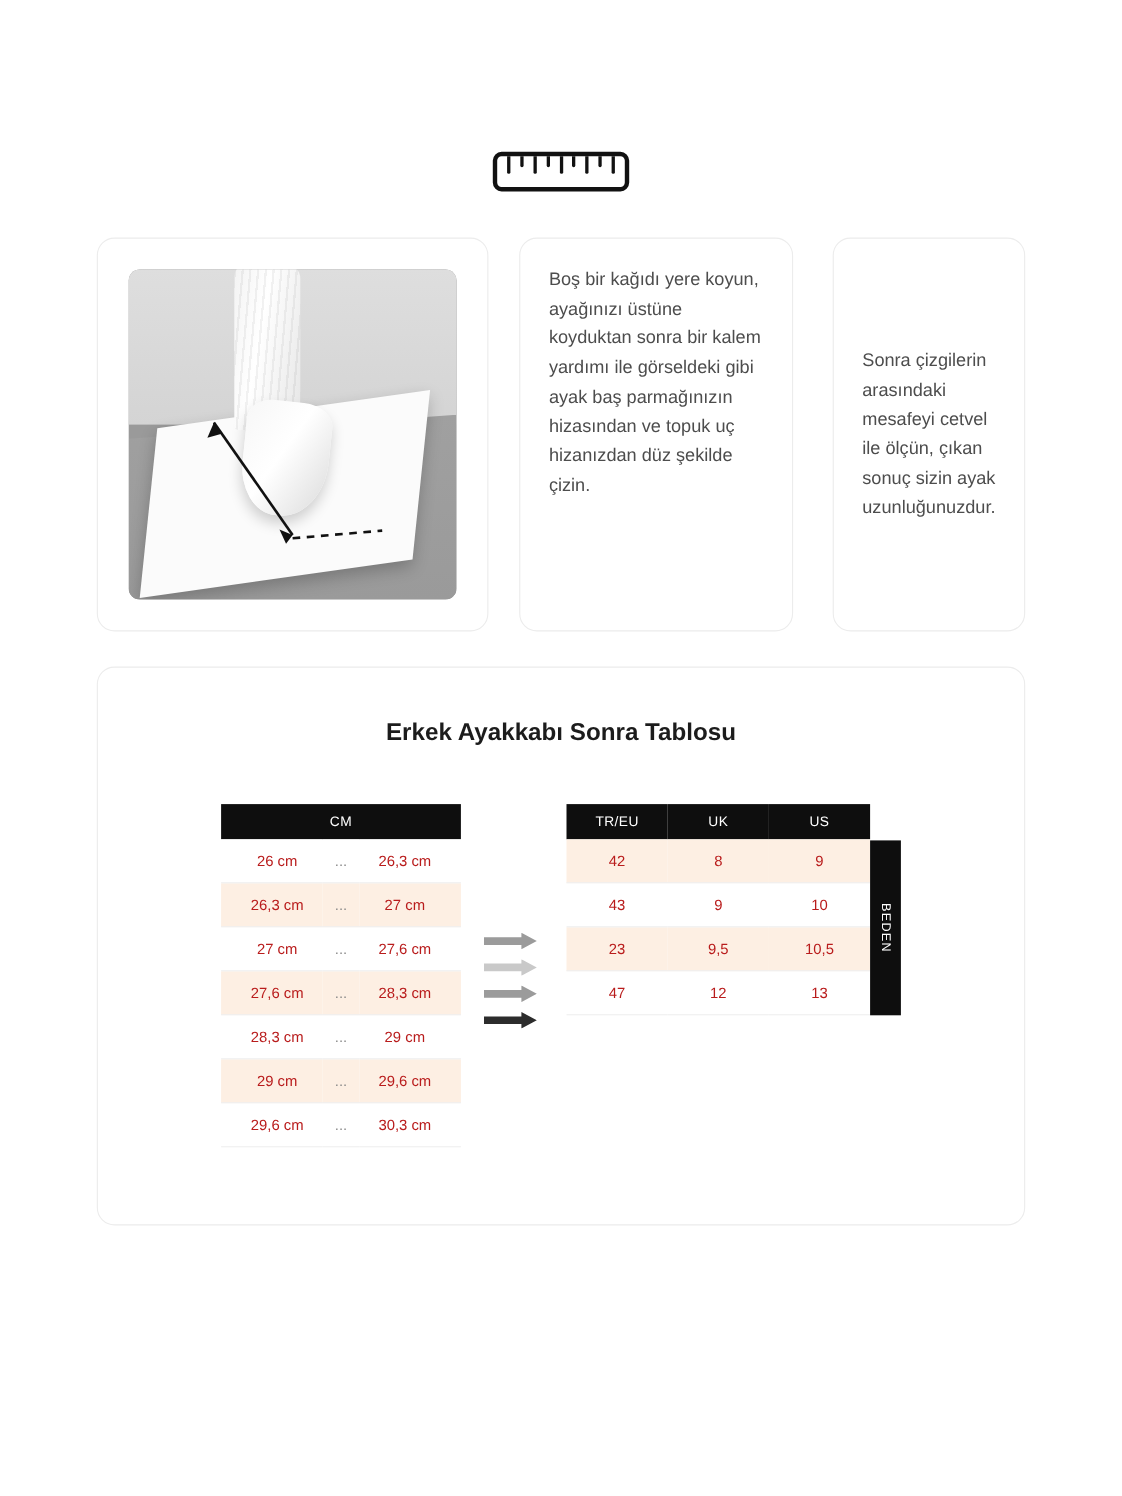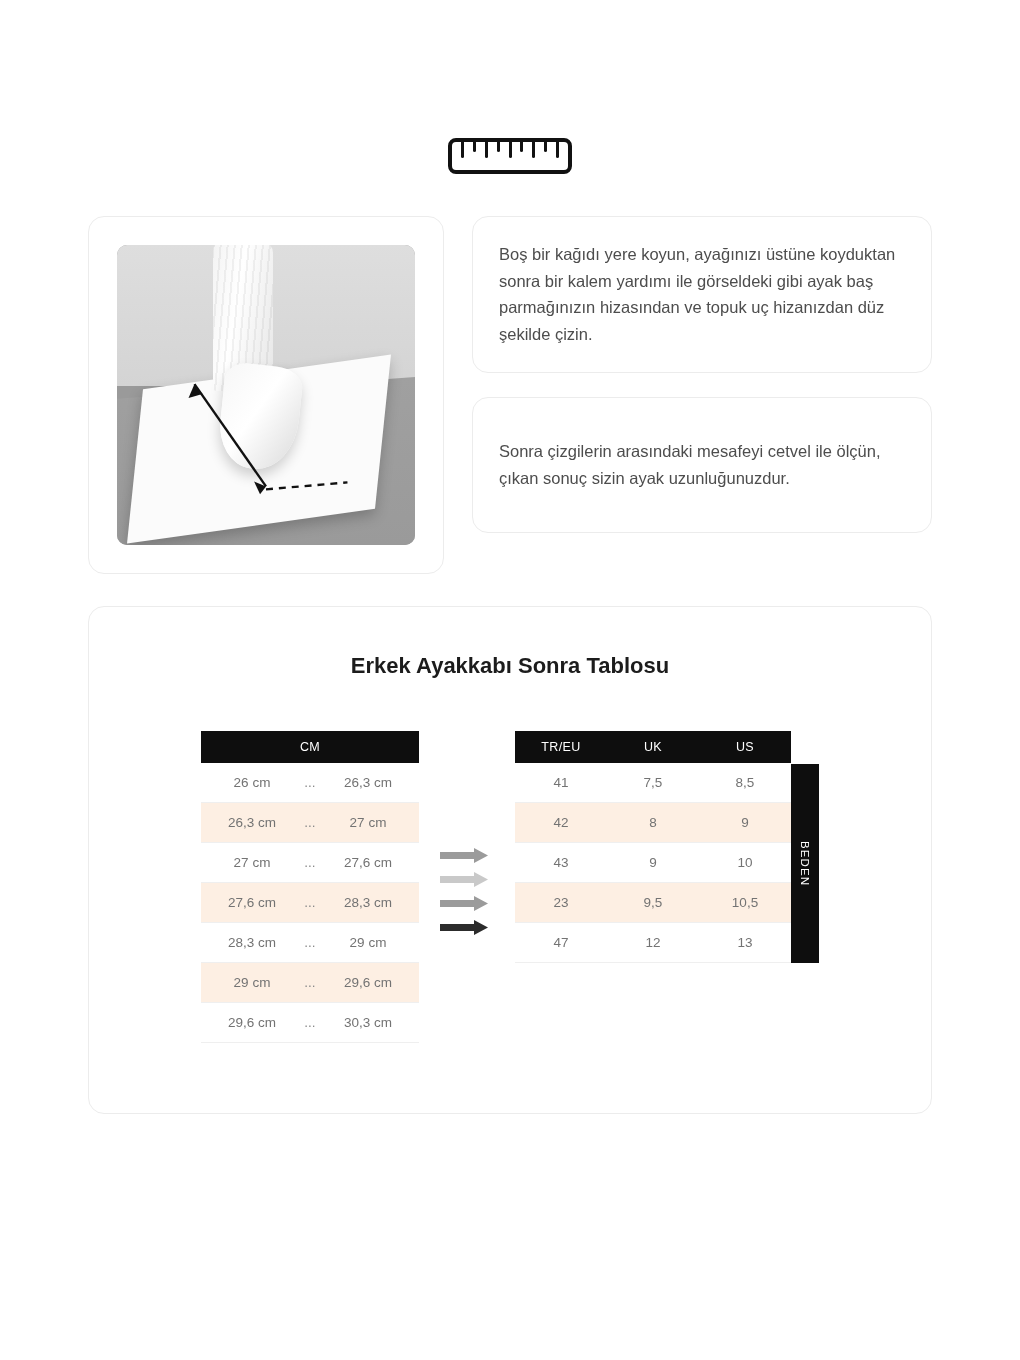--- a/index.html
+++ b/index.html
@@ -122,22 +122,22 @@
     width: 78px; height: 104px;
     background: linear-gradient(120deg, #f7f7f7 0%, #ffffff 45%, #dcdcdc 100%);
     border-radius: 22px 28px 40px 34px / 18px 20px 52px 46px;
     transform: rotate(6deg);
     box-shadow: 0 7px 13px rgba(0,0,0,0.18);
   }
   .ph-svg { position: absolute; inset: 0; }
 
   .text-col {
     display: flex;
-    flex-direction: column;
-    gap: 24px;
+    flex-direction: row;
+    gap: 36px;
     flex: 1;
   }
   .text-card {
     padding: 24px 26px;
     font-size: 16.5px;
     line-height: 1.62;
     color: #4d4d4d;
   }
   .text-card.one { min-height: 146px; }
   .text-card.two { min-height: 136px; display: flex; align-items: center; }
@@ -180,21 +180,21 @@
     background: #0e0e0e;
     color: #ffffff;
     font-size: 12.5px;
     font-weight: normal;
     letter-spacing: 0.4px;
     padding: 9px 0;
     width: 92px;
   }
   .t-cm td, .t-size td {
     font-size: 13.5px;
-    color: #737373;
+    color: #b91c1c;
     text-align: center;
     padding: 12px 0;
     border-bottom: 1px solid #efefef;
     background: #ffffff;
   }
   .t-cm td.sep { color: #8a8a8a; width: 34px; }
   tr.alt td { background: #fdefe3; }
   .t-cm td:first-child { padding-left: 10px; }
   .t-cm td:last-child { padding-right: 10px; }
 
@@ -338,25 +338,20 @@
       <div class="size-block">
         <table class="t-size">
           <thead>
             <tr>
               <th>TR/EU</th>
               <th>UK</th>
               <th>US</th>
             </tr>
           </thead>
           <tbody>
-            <tr>
-                <td>41</td>
-                <td>7,5</td>
-                <td>8,5</td>
-              </tr>
             <tr class="alt">
                 <td>42</td>
                 <td>8</td>
                 <td>9</td>
               </tr>
             <tr>
                 <td>43</td>
                 <td>9</td>
                 <td>10</td>
               </tr>

